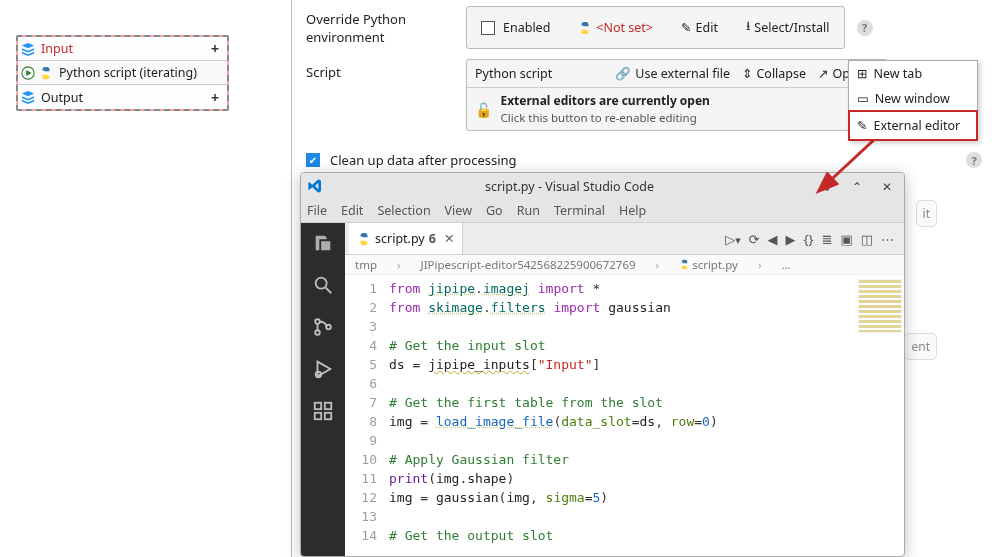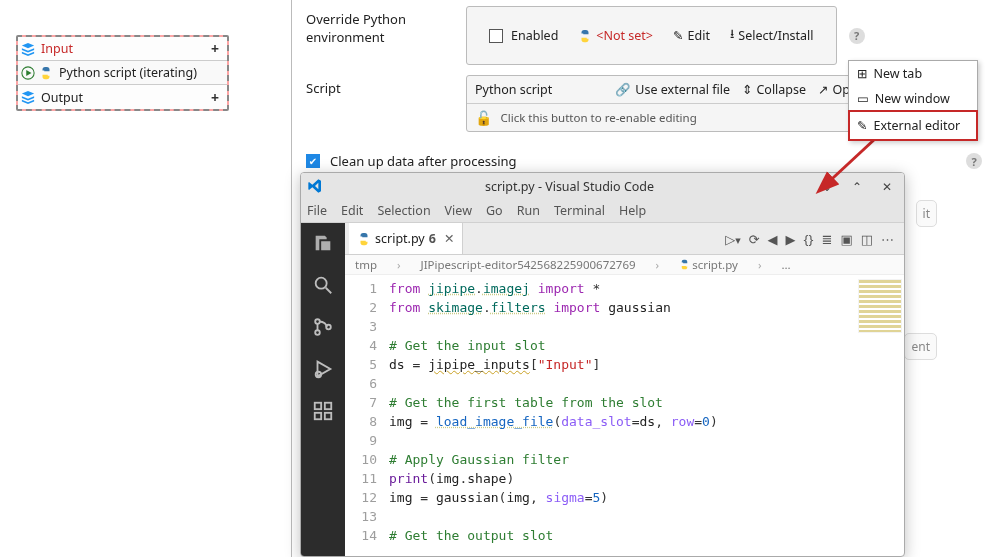--- a/index.html
+++ b/index.html
@@ -63,25 +63,25 @@
   }
   .prop-label {
     width: 160px;
     padding-top: 4px;
     font-size: 13px;
     color:#222;
   }
   .prop-body { flex:1; }
 
   .toolbar-group {
-    display:flex; gap:8px; align-items:center;
+    display:flex; gap:16px; align-items:center;
     border:1px solid #bbb;
     border-radius:3px;
     background:#f5f5f5;
-    padding:16px;
+    padding:8px;
   }
   .tb-btn {
     display:flex; align-items:center; gap:4px;
     padding: 2px 6px;
     font-size:12.5px;
     color:#222;
     background:#f5f5f5;
     border-radius:2px;
     cursor:pointer;
   }
@@ -258,21 +258,21 @@
   
   .kw { color:#9c27b0; }
   .mod2 { color:#00695c; text-decoration: underline dotted #cc8; }
   .fn { color:#6a1b9a; }
   .fnblue { color:#1565c0; text-decoration: underline dotted #cc8;}
   .str { color:#c62828; }
   .num { color:#1565c0; }
   .cmt { color:#2e7d32; }
   .op { color:#333; }
   .id { color:#222; }
-  .attr { color:#8b5cf6; }
+  .attr { color:#4d7c0f; }
   .wavy { text-decoration: underline wavy #c9a227; text-decoration-thickness:1px; }
 
   
   .ghost {
     position:absolute; right:55px;
     border:1px solid #ddd; border-radius:5px;
     background:#fafafa;
     color:#888; font-size:12px;
     padding:4px 6px;
     z-index:5;
@@ -364,20 +364,21 @@
             <span>Collapse</span>
           </div>
           <div class="tb-btn small">
             <span>↗</span>
             <span>Open in</span>
           </div>
         </div>
         <div class="script-header-row2">
           <span style="font-size:14px;">🔓</span>
           <div class="msg">
+            <strong>External editors are currently open</strong>
             <span>Click this button to re-enable editing</span>
           </div>
         </div>
       </div>
     </div>
   </div>
 
   <div class="cleanup-row">
     <span class="checkbox-box checked">✔</span>
     <span>Clean up data after processing</span>

